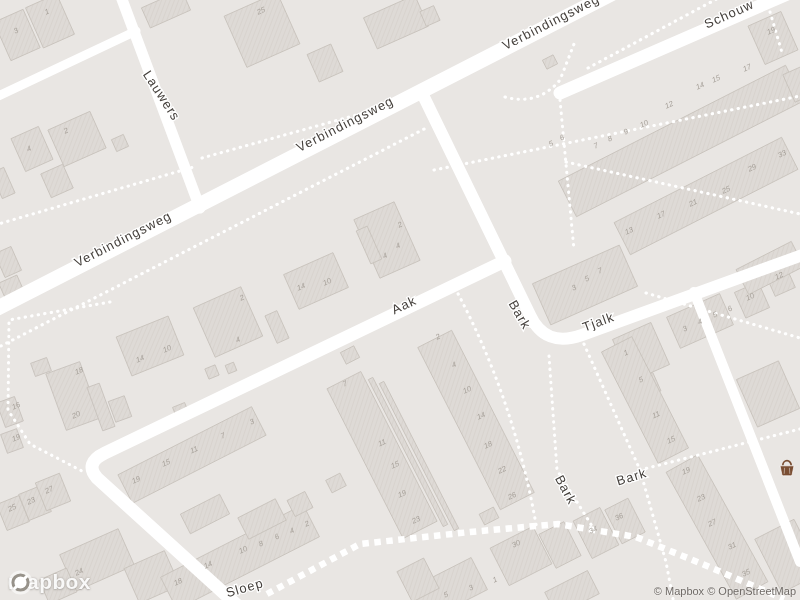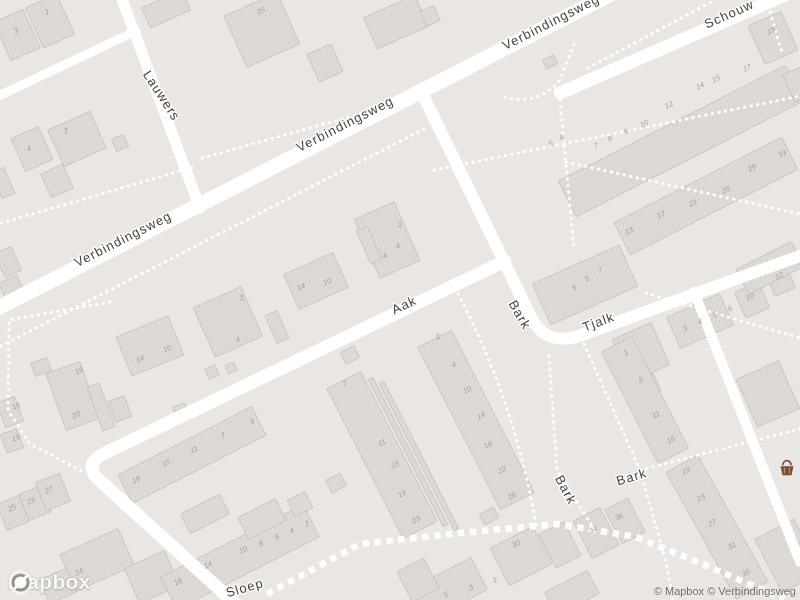--- a/index.html
+++ b/index.html
@@ -269,14 +269,14 @@
 
   <div class="logo">
     <svg width="25" height="25" viewBox="0 0 25 25">
       <circle cx="12.5" cy="12.5" r="12" fill="rgba(255,255,255,0.55)"></circle>
       <circle cx="12.5" cy="12.5" r="7.6" fill="#ffffff" stroke="#97928a" stroke-width="3"></circle>
       <rect x="11" y="3" width="3" height="19" fill="#ffffff" transform="rotate(45 12.5 12.5)"></rect>
     </svg>
     <span class="logo-word">mapbox</span>
   </div>
 
-  <div class="attribution">© Mapbox © Verbindingsweg</div>
+  <div class="attribution">© Mapbox © OpenStreetMap</div>
 </div>
 
 </body></html>

